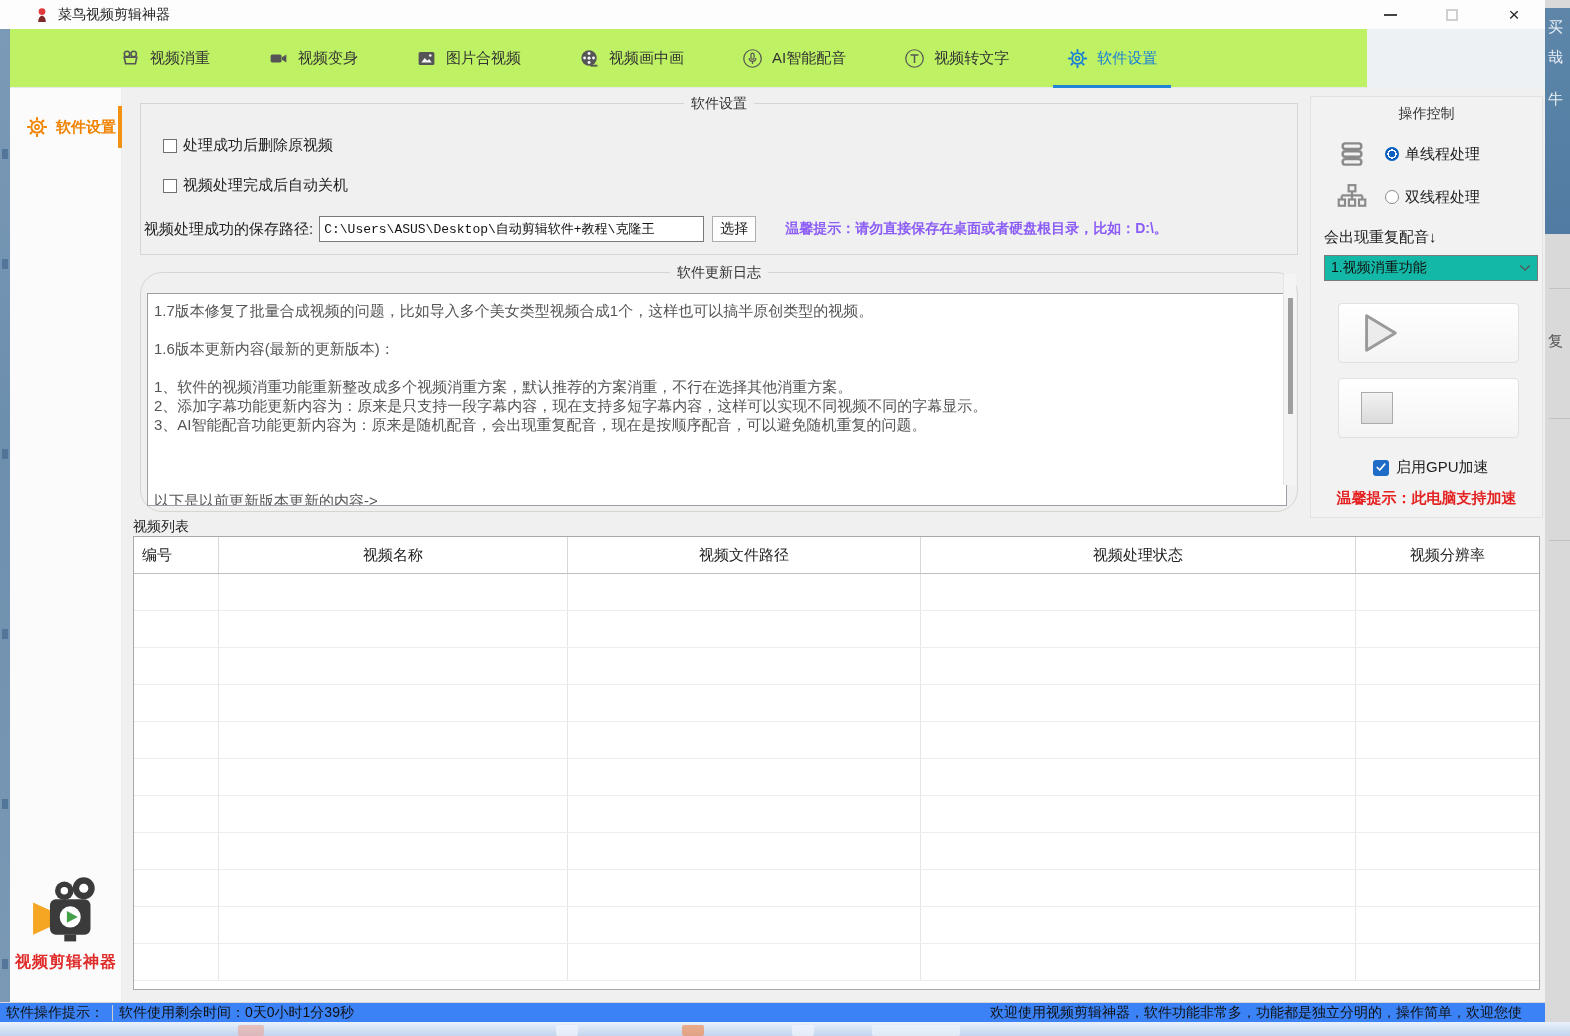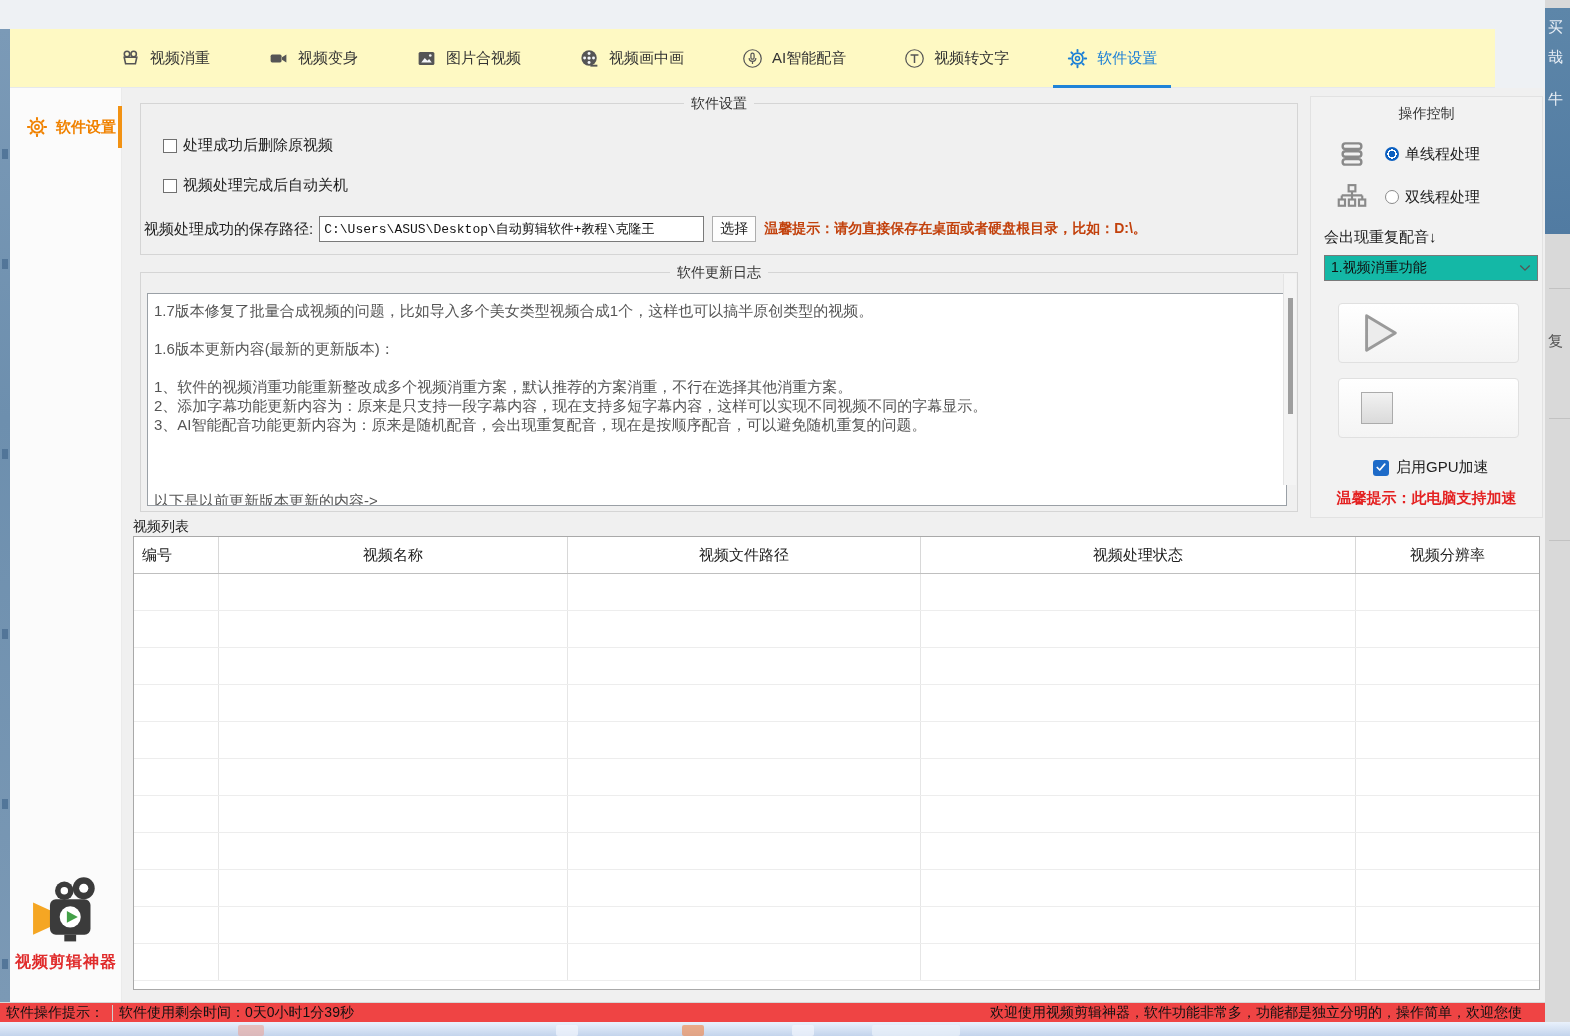--- a/index.html
+++ b/index.html
@@ -23,22 +23,22 @@
     display:flex; align-items:center; }
   .titlebar .app-ic { width:16px; height:16px; margin-left:34px; }
   .titlebar .t { margin-left:8px; font-size:14px; color:#222; }
   .win-controls { position:absolute; right:0; top:0; height:29px; display:flex; }
   .win-btn { width:62px; height:29px; display:flex; align-items:center; justify-content:center; }
   .min-bar { width:13px; height:2px; background:#444; }
   .max-box { width:12px; height:12px; border:2px solid #cfcfcf; }
   .close-x { font-size:19px; color:#2b2b2b; line-height:1; }
 
   
-  .navbar { position:absolute; left:10px; top:29px; width:1485px; height:59px;
-    background:#fef9c3; border-bottom:1px solid #e6e9ec;
+  .navbar { position:absolute; left:10px; top:29px; width:1357px; height:59px;
+    background:#bef264; border-bottom:1px solid #e6e9ec;
     display:flex; align-items:center; padding-left:110px; gap:58px; }
   .tab { position:relative; height:59px; display:flex; align-items:center; gap:9px; cursor:default; }
   .tab svg { width:21px; height:21px; color:#555; }
   .tab .lbl { font-size:15px; color:#333; }
   .tab.active svg { color:#1a7fd6; }
   .tab.active .lbl { color:#1a7fd6; }
   .tab.active::after { content:""; position:absolute; left:-14px; right:-14px; bottom:0; height:3px; background:#1f83d8; }
 
   
   .sidebar { position:absolute; left:10px; top:88px; width:112px; height:914px; background:#fbfbfb;
@@ -62,23 +62,23 @@
   .gb-settings { left:18px; top:15px; width:1158px; height:152px; }
   .cb-row { position:absolute; left:22px; display:flex; align-items:center; gap:6px; }
   .cb-box { width:14px; height:14px; background:#fff; border:1px solid #707070; }
   .cb-row .lbl { font-size:15px; color:#222; }
   .path-row { position:absolute; left:3px; top:112px; display:flex; align-items:center; }
   .path-row .lbl { font-size:15px; color:#222; }
   .path-input { width:385px; height:26px; margin-left:6px; background:#fff; border:1px solid #7a7a7a;
     font-family:"Liberation Mono","DejaVu Sans Mono",monospace; font-size:13px; color:#111; padding:0 4px; }
   .sel-btn { margin-left:8px; width:44px; height:26px; background:#fdfdfd; border:1px solid #adadad;
     font-size:14px; color:#222; font-family:inherit; }
-  .path-warn { margin-left:8px; font-size:14px; color:#c2410c; font-weight:bold; }
-
-  .gb-log { left:18px; top:184px; width:1158px; height:240px; }
+  .path-warn { margin-left:29px; font-size:14px; color:#8b5cf6; font-weight:bold; }
+
+  .gb-log { left:18px; top:184px; width:1158px; height:240px;border-radius:22px; }
   .log-area { position:absolute; left:6px; top:20px; width:1140px; height:213px; background:#fff;
     border:1px solid #9aa0a6; overflow:hidden; padding:7px 18px 0 6px; }
   .log-line { font-size:15px; color:#555; line-height:19px; white-space:nowrap; }
   .log-scroll { position:absolute; right:1px; top:1px; width:13px; height:211px; background:#f4f4f4; border-left:1px solid #e4e4e4; }
   .log-thumb { position:absolute; left:4px; top:24px; width:5px; height:116px; background:#9e9e9e; }
 
   .vl-label { position:absolute; left:11px; top:430px; font-size:14px; color:#222; }
   .vtable { position:absolute; left:11px; top:448px; width:1407px; height:454px; background:#fff;
     border:1px solid #a9a9a9; display:flex; flex-direction:column; }
   .thead { display:flex; height:37px; border-bottom:1px solid #bfbfbf; flex:none; }
@@ -114,21 +114,21 @@
     border:1px solid #ababab; }
   .gpu-row { position:absolute; left:62px; top:361px; display:flex; align-items:center; gap:7px; }
   .gpu-box { width:16px; height:16px; background:#1e6bc8; border-radius:3px; display:flex;
     align-items:center; justify-content:center; }
   .gpu-box svg { width:10px; height:9px; }
   .gpu-row .lbl { font-size:15px; color:#222; }
   .gpu-warn { position:absolute; left:0; top:392px; width:100%; text-align:center;
     font-size:15px; color:#e42222; font-weight:bold; }
 
   
-  .statusbar { position:absolute; left:0; top:1002px; width:1545px; height:20px; background:#ef4444;
+  .statusbar { position:absolute; left:0; top:1002px; width:1545px; height:20px; background:#3b82f6;
     border-top:1px solid #d6d6d6; display:flex; align-items:center; font-size:14px; color:#111; }
   .statusbar .p1 { margin-left:6px; white-space:nowrap; }
   .statusbar .div { width:1px; height:16px; background:#cfcfcf; margin:0 6px 0 8px; }
   .statusbar .p2 { white-space:nowrap; }
   .statusbar .p3 { position:absolute; left:990px; white-space:nowrap; overflow:hidden; width:555px; }
   .taskbar { position:absolute; left:0; top:1022px; width:1570px; height:14px;
     background:linear-gradient(180deg,#e9f1fc,#c3d4ec); }
   .tb-ic { position:absolute; top:3px; height:11px; border-radius:2px; opacity:.65; }
 </style>
 </head>
@@ -149,20 +149,38 @@
       <span class="edge-glyph" style="top:10px">买</span>
       <span class="edge-glyph" style="top:40px">哉</span>
       <span class="edge-glyph" style="top:82px">牛</span>
     </div>
     <span class="edge-glyph g3" style="top:332px">复</span>
     <div class="pane-line" style="top:288px"></div>
     <div class="pane-line" style="top:418px"></div>
     <div class="pane-line" style="top:540px"></div>
   </div>
 
+  <div class="titlebar">
+    <svg class="app-ic" viewBox="0 0 16 16">
+      <circle cx="8" cy="4.6" r="3.4" fill="#e23b3b"></circle>
+      <path d="M4.2 15c0-4 1.9-6.3 3.8-6.3s3.8 2.3 3.8 6.3z" fill="#7e2a2a"></path>
+    </svg>
+    <span class="t">菜鸟视频剪辑神器</span>
+    <div class="win-controls">
+      <div class="win-btn">
+          <span class="min-bar"></span>
+        </div>
+      <div class="win-btn">
+          <span class="max-box"></span>
+        </div>
+      <div class="win-btn">
+          <span class="close-x">×</span>
+        </div>
+    </div>
+  </div>
 
   <div class="navbar">
     <div class="tab">
       <svg viewBox="0 0 24 24" fill="none" stroke="currentColor" stroke-width="1.8">
         <circle cx="8" cy="6.8" r="3.1"></circle>
           <circle cx="15.6" cy="6.8" r="3.1"></circle>
         <path d="M4.8 10.6h14.4l-1.6 7.4H6.4z"></path>
       </svg>
       <span class="lbl">视频消重</span>
     </div>

